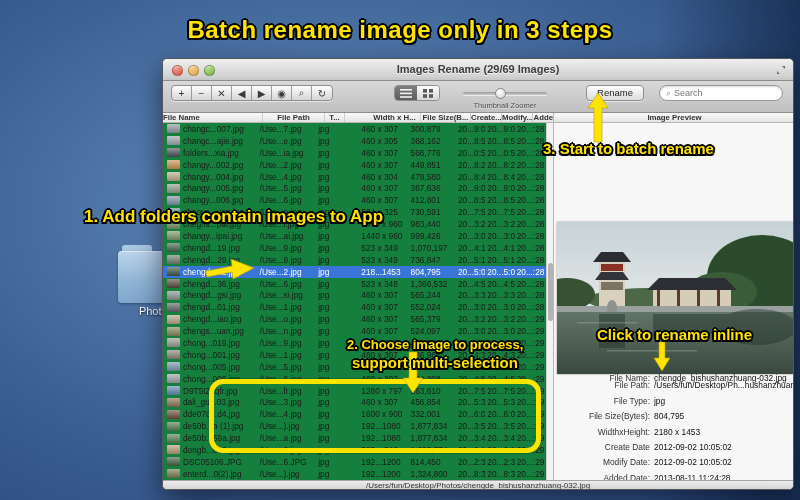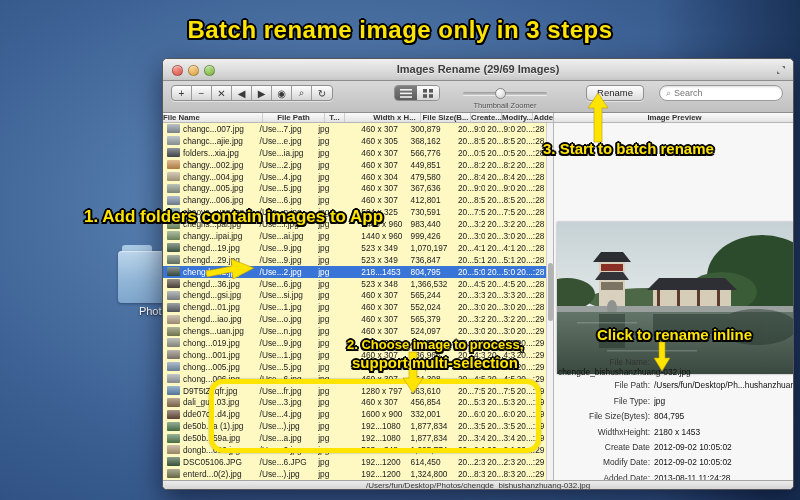--- a/index.html
+++ b/index.html
@@ -81,21 +81,21 @@
   
   #hdr-strip { position:absolute; left:0; top:54px; width:100%; height:10px;
     background:linear-gradient(#fafafa,#e4e4e4); border-bottom:1px solid #b6b6b6; display:flex; }
   .hcell { height:100%; font-size:7.8px; font-weight:bold; color:#333; text-align:center;
     border-right:1px solid #cdcdcd; overflow:hidden; white-space:nowrap; line-height:10px; }
   #hdr-preview { position:absolute; left:390px; top:54px; width:242px; height:10px;
     background:linear-gradient(#fafafa,#e4e4e4); border-bottom:1px solid #b6b6b6;
     border-left:1px solid #b6b6b6; font-size:7.8px; font-weight:bold; color:#333;
     text-align:center; line-height:10px; }
   
-  #table { position:absolute; left:0; top:64px; width:383px; height:357px; background:#fef9c3; overflow:hidden; }
+  #table { position:absolute; left:0; top:64px; width:383px; height:357px; background:#15803d; overflow:hidden; }
   .trow { display:flex; align-items:center; height:11.9px; font-size:8.3px; color:#1a1a1a;
     white-space:nowrap; }
   .trow.sel { background:#3875d7; color:#fff; }
   .cell { overflow:hidden; white-space:nowrap; padding-left:2px; }
   .c0{width:100px; display:flex; align-items:center;} .c1{width:62px;} .c2{width:20px;}
   .c3{width:52px;margin-left:24px;} .c4{width:50px;} .c5{width:31px;} .c6{width:31px;} .c7{width:33px;}
   .thumb { width:13px; height:9px; border-radius:1px; margin:0 3px 0 2px; flex:none;
     background-image:linear-gradient(rgba(255,255,255,.4), rgba(0,0,0,.15)); }
   #scrollbar { position:absolute; left:383px; top:64px; width:7px; height:357px;
     background:#f2f2f2; border-left:1px solid #d0d0d0; }
@@ -628,21 +628,21 @@
           <rect x="96" y="92" width="78" height="22"></rect>
           <ellipse cx="200" cy="105" rx="40" ry="18"></ellipse>
         </g>
         <g opacity="0.25" fill="#cfd8d2">
           <rect x="20" y="100" width="60" height="1.5"></rect>
             <rect x="100" y="112" width="80" height="1.5"></rect>
             <rect x="50" y="128" width="90" height="1.5"></rect>
         </g>
       </svg>
       <div id="info-list">
-          <div class="inforow" style="top: 234px; flex-direction: column;">
+          <div class="inforow" style="top: 250px;">
             <span class="lab">File Name:</span>
             <span class="val">chengde_bishushanzhuang-032.jpg</span>
           </div>
           <div class="inforow" style="top: 257.4px;">
             <span class="lab">File Path:</span>
             <span class="val">/Users/fun/Desktop/Ph...hushanzhuang-032.jpg</span>
           </div>
           <div class="inforow" style="top: 272.8px;">
             <span class="lab">File Type:</span>
             <span class="val">jpg</span>

